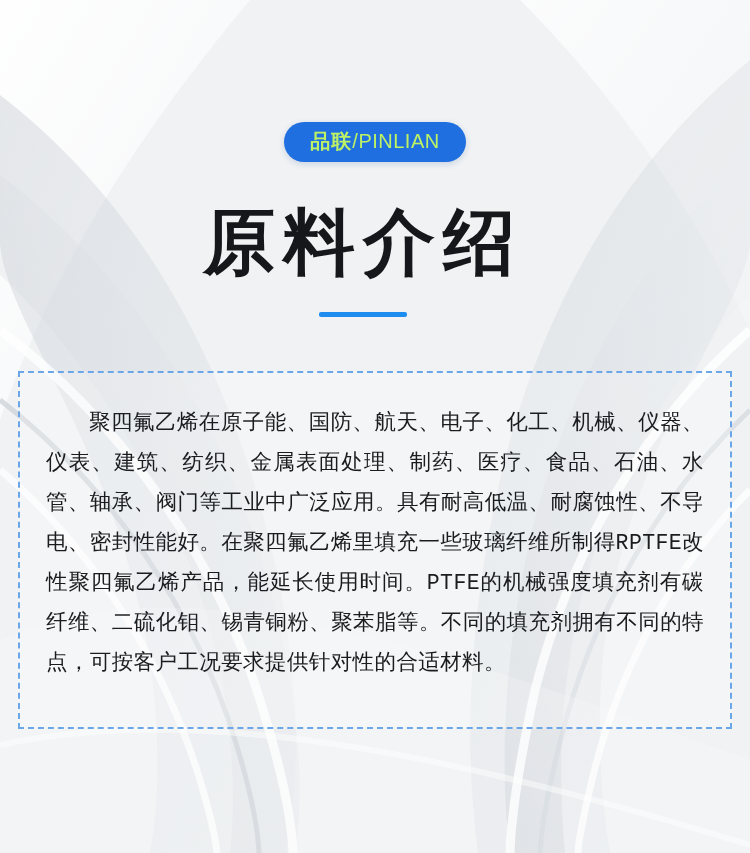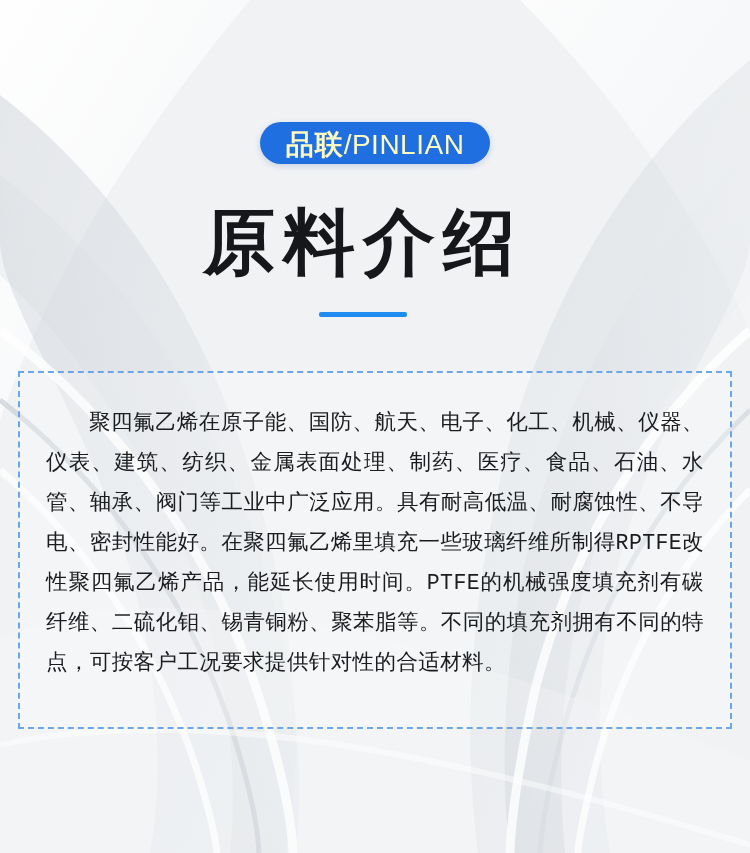--- a/index.html
+++ b/index.html
@@ -32,24 +32,24 @@
   .badge-wrap {
     position: absolute;
     top: 122px;
     left: 0;
     width: 750px;
     text-align: center;
   }
   .badge {
     display: inline-block;
     background: #1f6fe0;
-    color: #fef9c3;
-    font-size: 28px;
+    color: #bef264;
+    font-size: 20px;
     letter-spacing: 1px;
-    padding: 9px 26px 5px 26px;
+    padding: 9px 26px 11px 26px;
     border-radius: 26px;
     font-weight: 700;
     line-height: 1;
     box-shadow: 0 2px 6px rgba(20,70,150,0.18);
   }
   .badge .latin {
     font-weight: 400;
     letter-spacing: 0.5px;
   }
 

